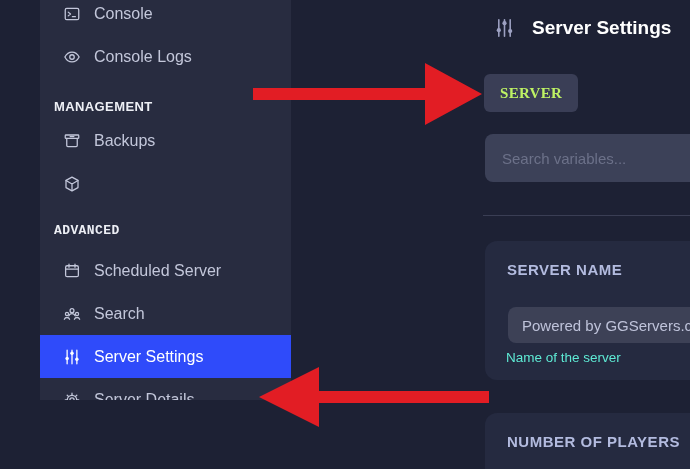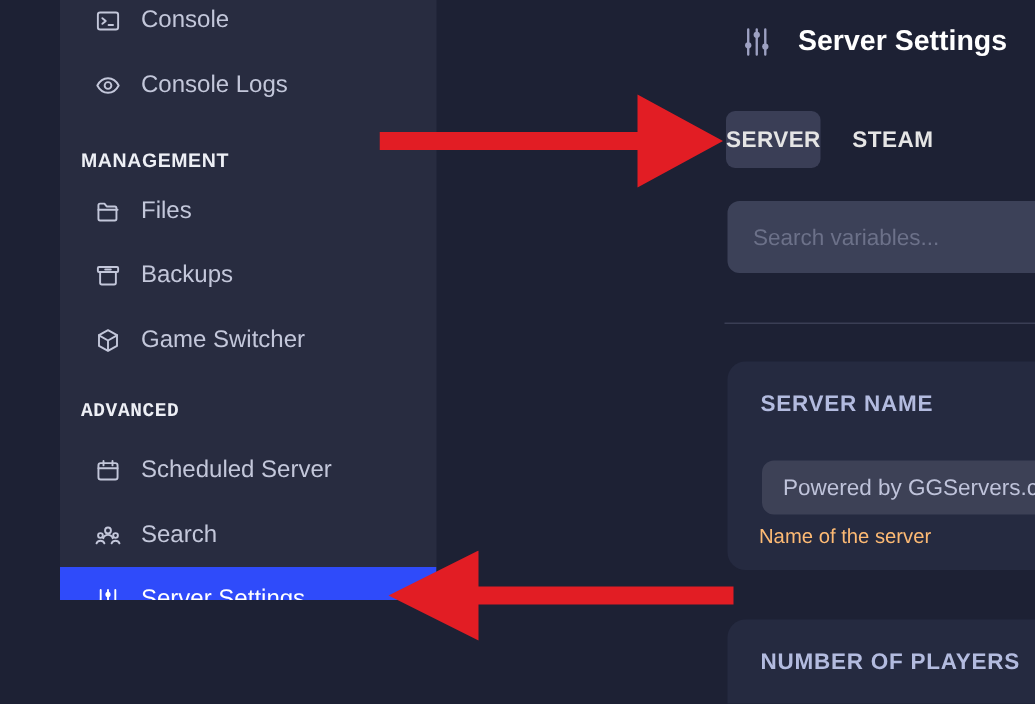--- a/index.html
+++ b/index.html
@@ -52,24 +52,24 @@
     stroke-width: 1.8; stroke-linecap: round;
   }
   .title-icon svg .fillpart { fill: currentColor; stroke: none; }
   .title-text { color: #ffffff; font-size: 19px; font-weight: bold; }
 
   .tabs {
     position: absolute; left: 484px; top: 74px;
     display: flex; align-items: center; gap: 21px;
   }
   .tab {
-    height: 38px; padding: 0 0;
+    height: 38px; padding: 0 16px;
     background: transparent; border: none; border-radius: 6px;
-    color: #e5e5e5; font-size: 15px; font-weight: bold; letter-spacing: .3px;
-    font-family: Liberation Sans, sans-serif; cursor: pointer;
+    color: #bef264; font-size: 15px; font-weight: bold; letter-spacing: .3px;
+    font-family: Liberation Serif, serif; cursor: pointer;
   }
   .tab.active { background: #3a3e56; }
 
   .search {
     position: absolute; left: 485px; top: 134px;
     width: 230px; height: 48px;
     background: #3c4158; border: none; border-radius: 8px;
     color: #c6cade; font-size: 15px; padding: 0 17px;
     font-family: "Liberation Sans", sans-serif;
   }
@@ -92,21 +92,21 @@
   }
   .field-input {
     position: absolute; left: 23px; top: 66px;
     width: 220px; height: 36px;
     background: #3d4156; border: none; border-radius: 8px;
     color: #bfc3da; font-size: 15px; padding: 0 14px;
     font-family: "Liberation Sans", sans-serif;
   }
   .field-help {
     position: absolute; left: 21px; top: 109px;
-    color: #fdba74; font-size: 13.5px;
+    color: #5eead4; font-size: 13.5px;
   }
 
   
   .arrow { position: absolute; pointer-events: none; }
   .arrow polygon { fill: var(--arrow-red, #e21d24); }
   .arrow-right { left: 253px; top: 62px; }
   .arrow-left  { left: 258px; top: 367px; }
 </style>
 </head>
 <body>
@@ -134,44 +134,34 @@
         </span>
         <span>Console Logs</span>
       </div>
     </div>
 
     <div class="nav-section sec-management">
       <div class="nav-header">MANAGEMENT</div>
       <div class="nav-item">
         <span class="nav-icon">
           <svg viewBox="0 0 24 24">
-              <path d="M3.5 18.5v-12C3.5 5.7 4.1 5 4.9 5h3.9l2 2.5h7.3c.8 0 1.4.7 1.4 1.5v9.5c0 .8-.6 1.5-1.4 1.5H4.9c-.8 0-1.4-.7-1.4-1.5z"></path>
-              <path d="M3.5 10.5h17"></path>
-            </svg>
-        </span>
-        <span>Files</span>
-      </div>
-      <div class="nav-item">
-        <span class="nav-icon">
-          <svg viewBox="0 0 24 24">
               <rect x="3" y="4" width="18" height="4.5" rx="1"></rect>
               <path d="M9.5 6.2h5"></path>
               <path d="M5 8.5V18c0 .8.7 1.5 1.5 1.5h11c.8 0 1.5-.7 1.5-1.5V8.5"></path>
             </svg>
         </span>
         <span>Backups</span>
       </div>
       <div class="nav-item">
         <span class="nav-icon">
           <svg viewBox="0 0 24 24">
               <path d="M12 2.8l8 4.4v9.6l-8 4.4-8-4.4V7.2z"></path>
               <path d="M12 12l8-4.6M12 12L4 7.4M12 12v8.8"></path>
             </svg>
         </span>
-        <span>Game Switcher</span>
       </div>
     </div>
 
     <div class="nav-section sec-advanced">
       <div class="nav-header">ADVANCED</div>
       <div class="nav-item">
         <span class="nav-icon">
           <svg viewBox="0 0 24 24">
               <rect x="3.5" y="5" width="17" height="14.5" rx="2"></rect>
               <path d="M8 3v4M16 3v4M3.5 9.5h17"></path>
@@ -195,20 +185,30 @@
       <div class="nav-item active">
         <span class="nav-icon">
           <svg viewBox="0 0 24 24">
               <path d="M5.5 3v18M12 3v18M18.5 3v18"></path>
               <circle class="fillpart" cx="5.5" cy="14" r="2.3"></circle>
               <circle class="fillpart" cx="12" cy="7" r="2.3"></circle>
               <circle class="fillpart" cx="18.5" cy="15" r="2.3"></circle>
             </svg>
         </span>
         <span>Server Settings</span>
+      </div>
+      <div class="nav-item">
+        <span class="nav-icon">
+          <svg viewBox="0 0 24 24">
+              <circle cx="12" cy="12" r="6.3"></circle>
+              <circle cx="12" cy="12" r="2.8"></circle>
+              <path d="M12 3v2.7M12 18.3V21M21 12h-2.7M5.7 12H3M18.36 5.64l-1.91 1.91M7.55 16.45l-1.91 1.91M18.36 18.36l-1.91-1.91M7.55 7.55L5.64 5.64"></path>
+            </svg>
+        </span>
+        <span>Server Details</span>
       </div>
     </div>
 
   </nav>
 </aside>
 
 <main>
 
   <div class="page-title">
     <span class="title-icon">
@@ -217,21 +217,20 @@
           <circle class="fillpart" cx="5.5" cy="14.5" r="2.4"></circle>
           <circle class="fillpart" cx="12" cy="6.5" r="2.4"></circle>
           <circle class="fillpart" cx="18.5" cy="15.5" r="2.4"></circle>
         </svg>
     </span>
     <span class="title-text">Server Settings</span>
   </div>
 
   <div class="tabs">
     <button class="tab active">SERVER</button>
-    <button class="tab">STEAM</button>
   </div>
 
   <input class="search" placeholder="Search variables..." style="">
 
   <div class="divider"></div>
 
   <section class="card card-server-name">
     <div class="card-heading">SERVER NAME</div>
     <input class="field-input" value="Powered by GGServers.com" style="">
     <div class="field-help">Name of the server</div>

